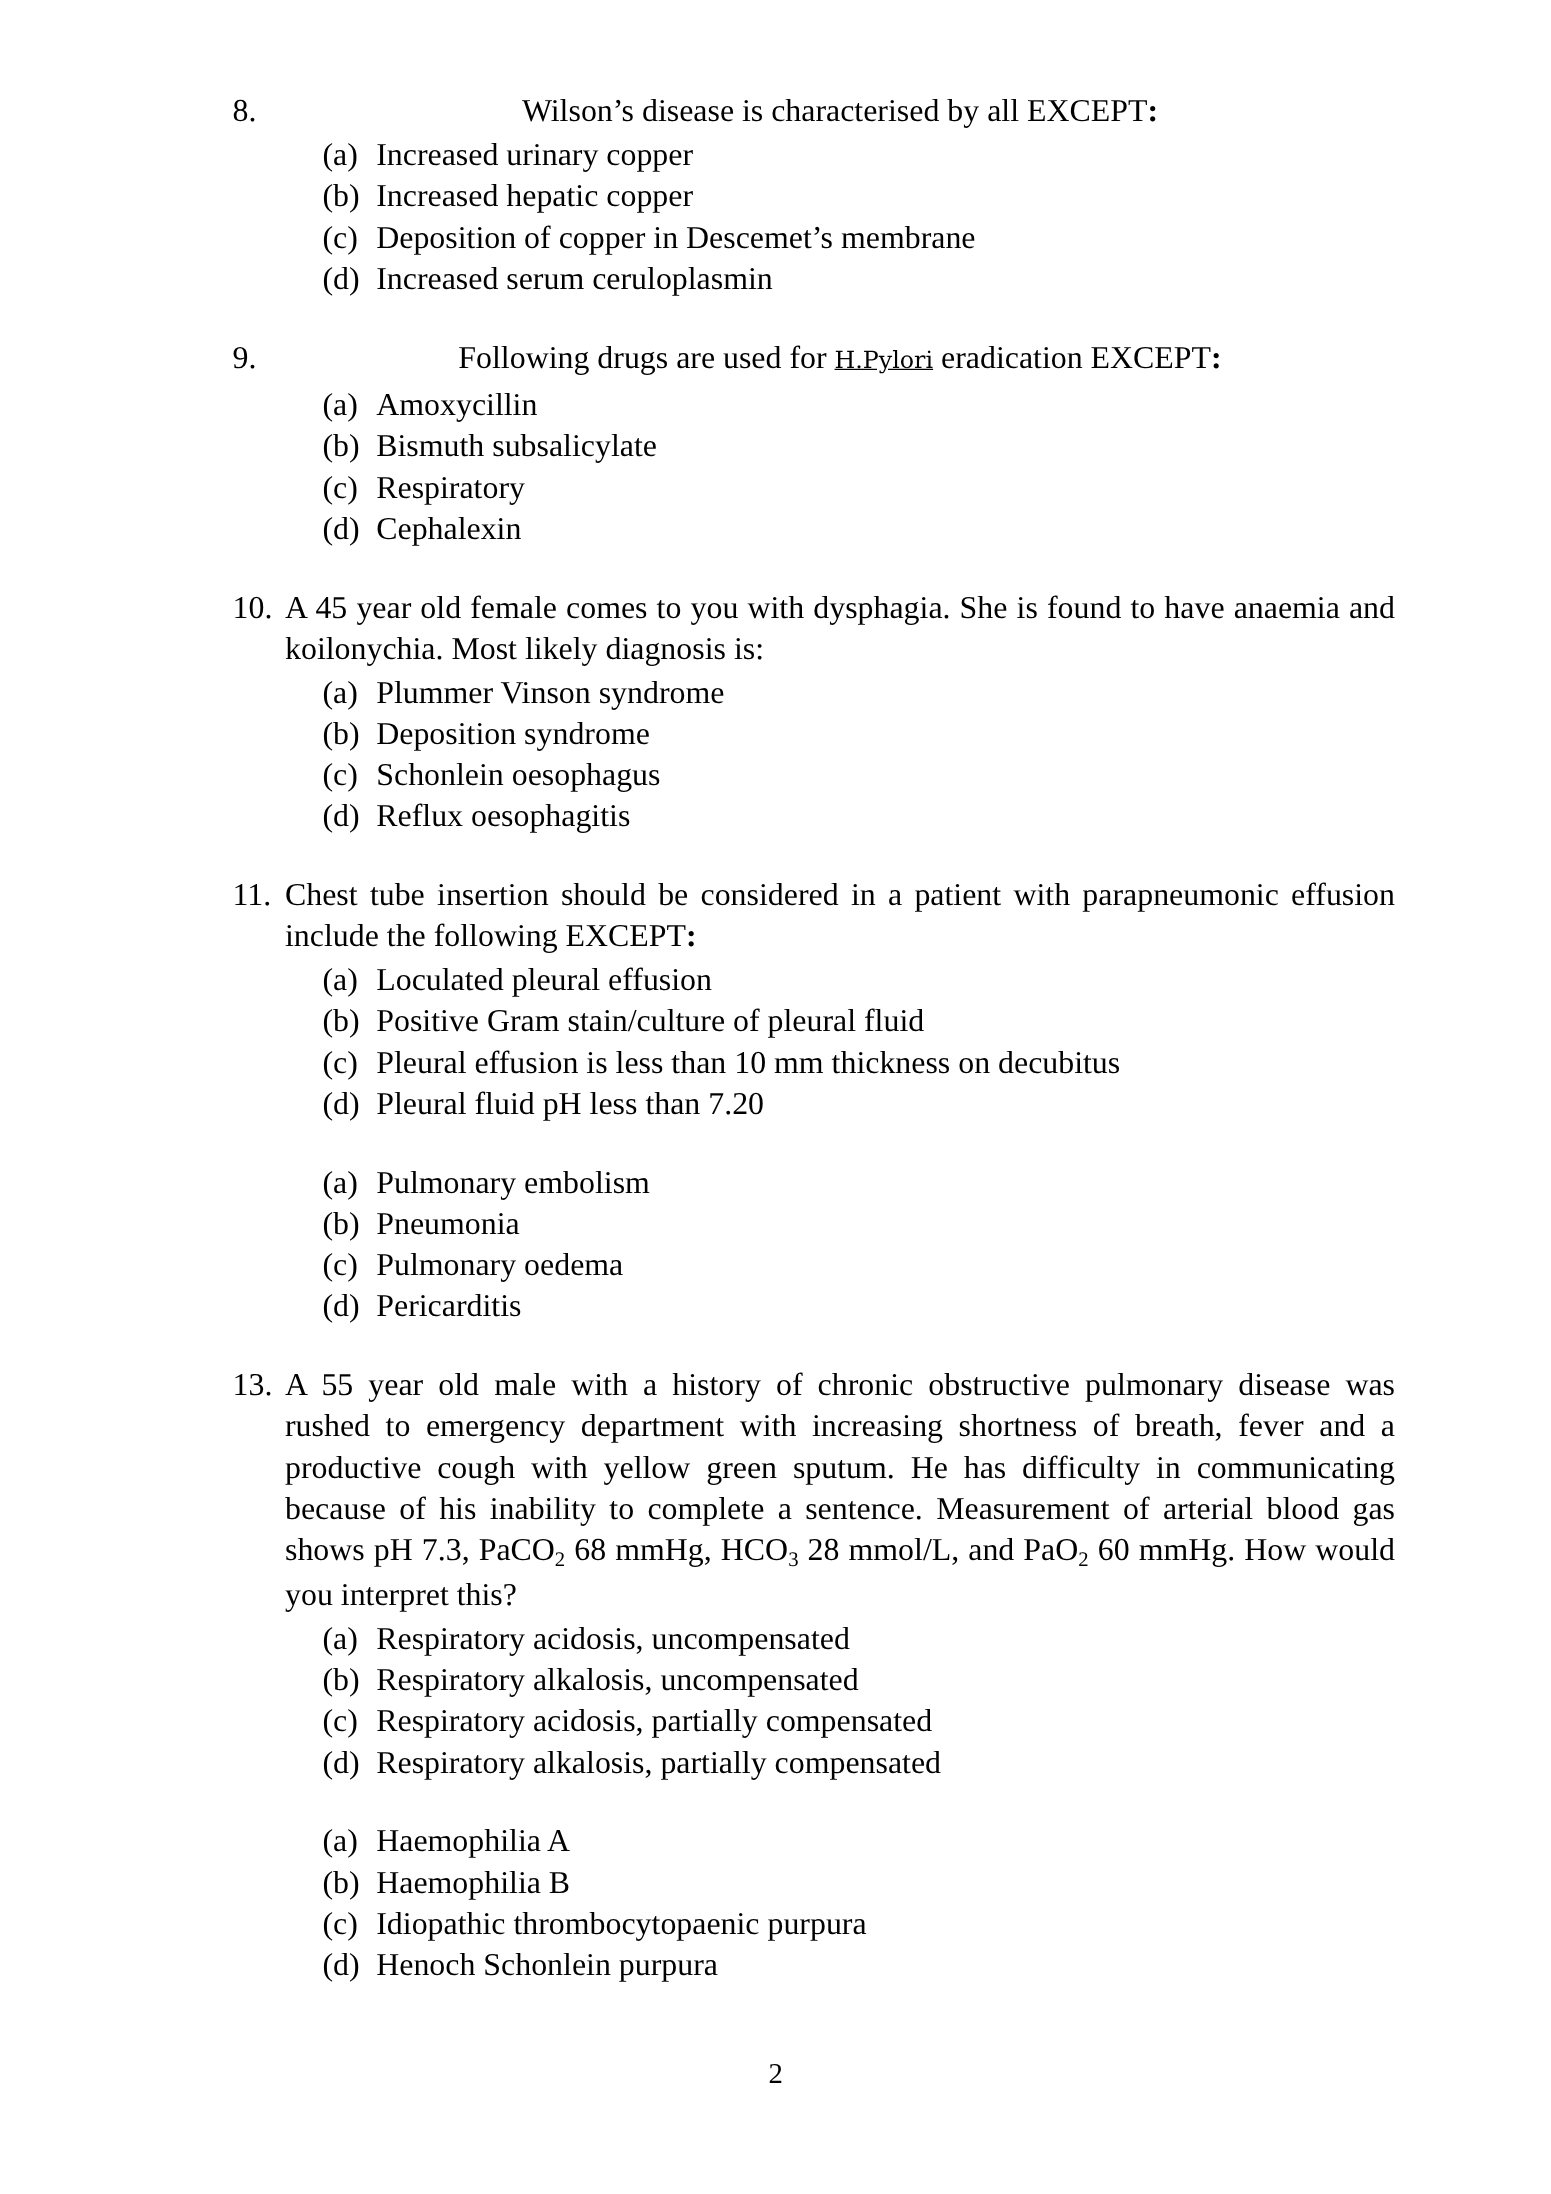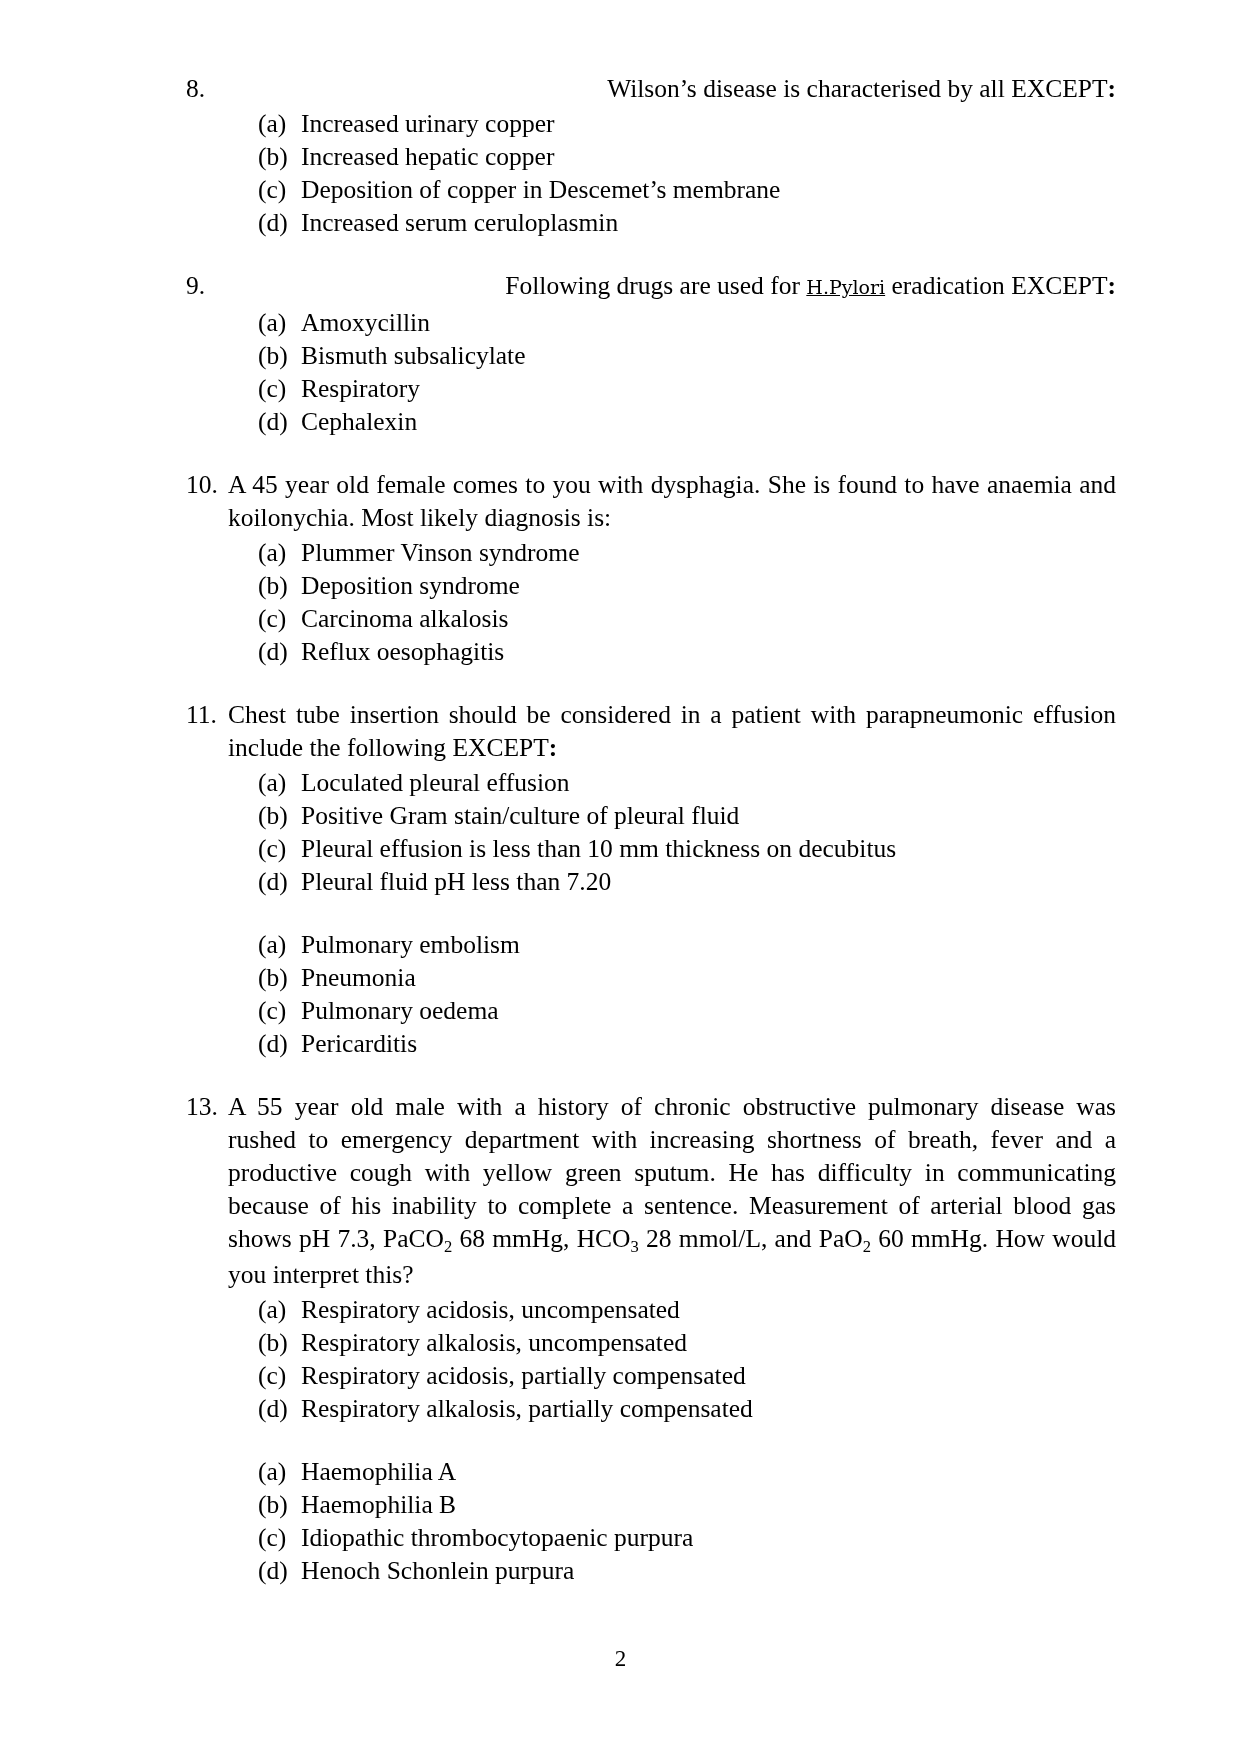--- a/index.html
+++ b/index.html
@@ -43,21 +43,21 @@
   }
   .q-stem {
     flex: 1 1 auto;
     font-size: 25.5px;
     line-height: 33px;
     text-align: justify;
     text-justify: inter-word;
     hyphens: none;
   }
   .q-stem.nojustify {
-    text-align: right;
+    text-align: center;
   }
   .options {
     margin-top: 2px;
     padding-left: 72px;
   }
   .option {
     display: flex;
     align-items: flex-start;
     font-size: 25.5px;
     line-height: 33px;
@@ -156,21 +156,21 @@
           <div class="option">
             <span class="opt-label">(a)</span>
             <span class="opt-text">Plummer Vinson syndrome</span>
           </div>
           <div class="option">
             <span class="opt-label">(b)</span>
             <span class="opt-text">Deposition syndrome</span>
           </div>
           <div class="option">
             <span class="opt-label">(c)</span>
-            <span class="opt-text">Carcinoma alkalosis</span>
+            <span class="opt-text">Schonlein oesophagus</span>
           </div>
           <div class="option">
             <span class="opt-label">(d)</span>
             <span class="opt-text">Reflux oesophagitis</span>
           </div>
         </div>
       </div>
       <div class="q-block">
         <div class="question">
           <div class="q-num">11.</div>

